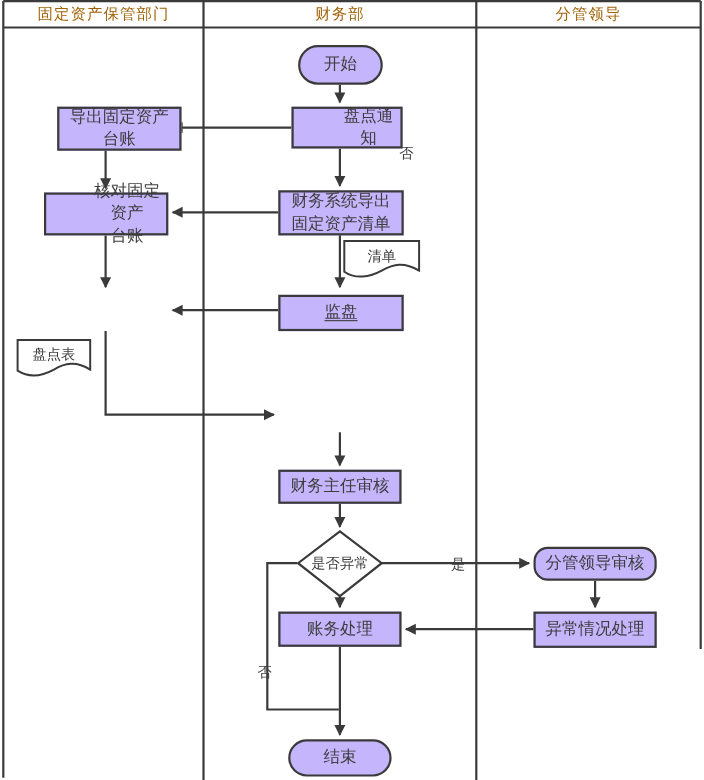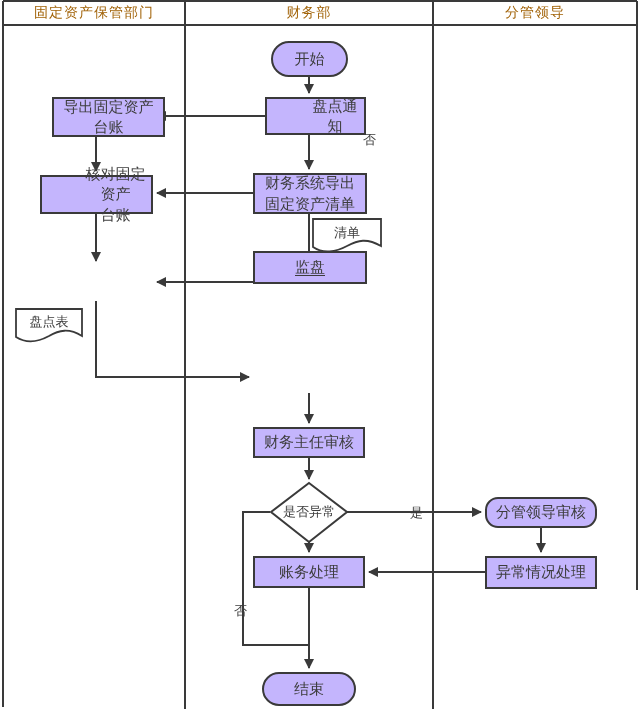--- a/index.html
+++ b/index.html
@@ -77,21 +77,21 @@
   </svg>
 
   <div class="lane-header" style="left:3px;width:182px;">固定资产保管部门</div>
   <div class="lane-header" style="left:185px;width:248px;">财务部</div>
   <div class="lane-header" style="left:433px;width:204px;">分管领导</div>
 
   <div class="node terminal" style="left:271px;top:41px;width:77px;height:36px;">开始</div>
   <div class="node" style="left:265px;top:97px;width:101px;height:38px;padding-left:39px;">盘点通知</div>
   <div class="node" style="left:253px;top:173px;width:114px;height:41px;">财务系统导出
 固定资产清单</div>
-  <div class="node" style="left:253px;top:251px;width:114px;height:33px;"><span class="underline">监盘</span></div>
+  <div class="node" style="left:253px;top:268px;width:114px;height:33px;"><span class="underline">监盘</span></div>
   <div class="node" style="left:253px;top:427px;width:112px;height:31px;">财务主任审核</div>
   <div class="node" style="left:253px;top:556px;width:112px;height:32px;">账务处理</div>
   <div class="node terminal" style="left:262px;top:672px;width:94px;height:34px;">结束</div>
 
   <div class="node" style="left:40px;top:97px;width:113px;height:40px;margin-left:12px;">导出固定资产
 台账</div>
   <div class="node" style="left:40px;top:175px;width:113px;height:39px;padding-left:38px;">核对固定资产
 台账</div>
 
   <div class="node" style="left:485px;top:497px;width:112px;height:31px;border-radius:13px;">分管领导审核</div>

